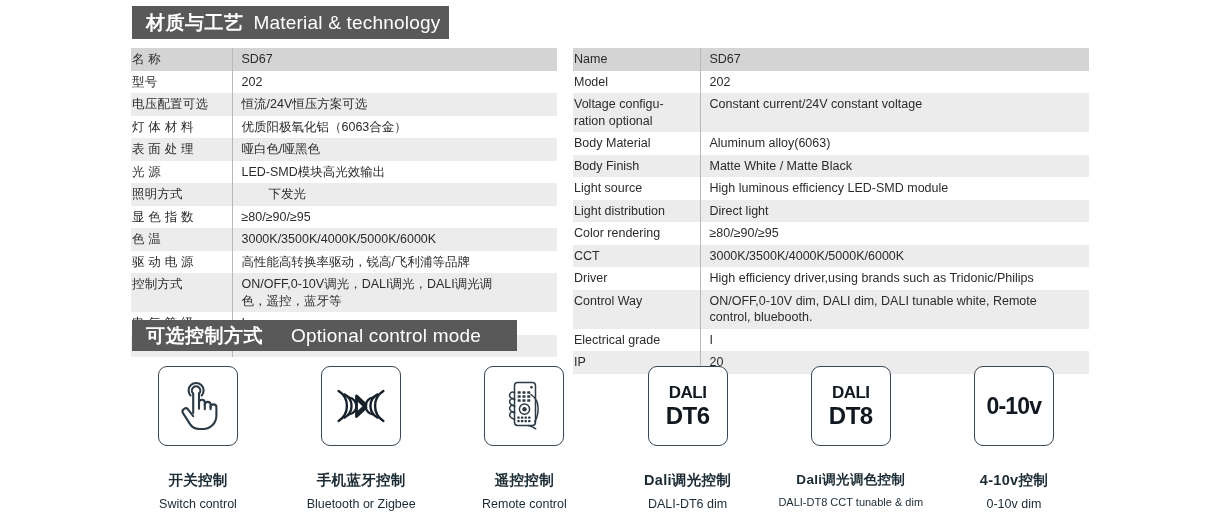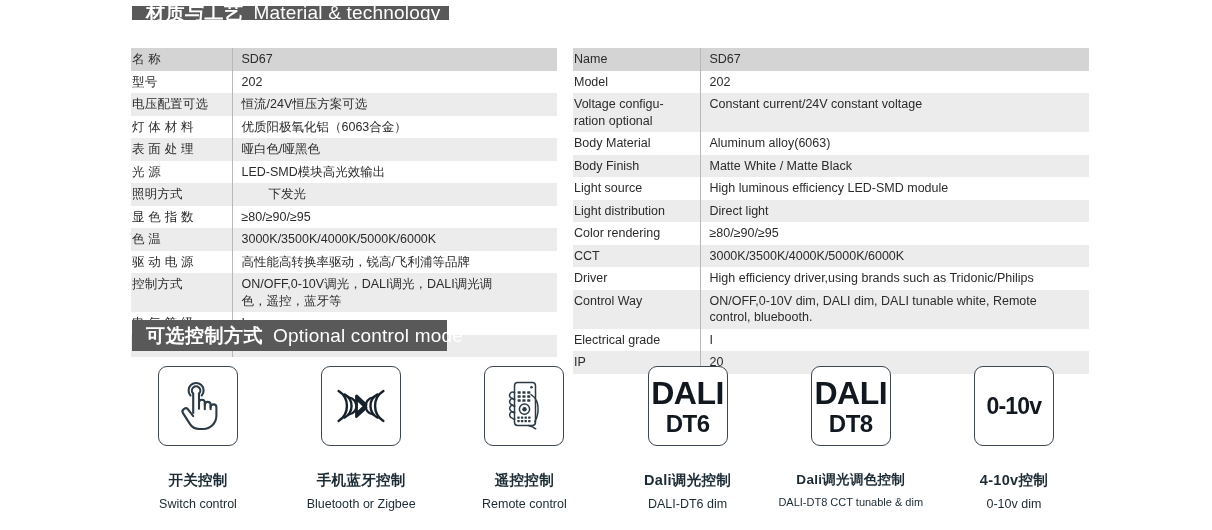--- a/index.html
+++ b/index.html
@@ -36,27 +36,28 @@
     font-size: 19px;
     font-weight: normal;
     margin-left: 10px;
     letter-spacing: 0.2px;
   }
 
   #bar-material {
     left: 132px;
     top: 6px;
     width: 317px;
-    height: 14px;
+    height: 33px;
   }
   #bar-optional {
     left: 132px;
     top: 320px;
-    width: 315px;
+    width: 385px;
     height: 31px;
+    gap: 18px;
   }
 
   
   .spec-table {
     position: absolute;
     border-collapse: collapse;
     table-layout: fixed;
     font-size: 12.5px;
     color: #2b2b2b;
   }
@@ -142,21 +143,21 @@
   .mode.small .mode-label-cn { font-size: 13.5px; }
   .mode.small .mode-label-en { font-size: 11px; }
 
   .dali-text {
     text-align: center;
     font-weight: bold;
     color: #111820;
     line-height: 1.0;
     font-family: "Liberation Sans", "DejaVu Sans", sans-serif;
   }
-  .dali-text .l1 { font-size: 32px; letter-spacing: -0.5px; display:block; }
+  .dali-text .l1 { font-size: 17px; letter-spacing: -0.5px; display:block; }
   .dali-text .l2 { font-size: 24px; letter-spacing: -0.5px; display:block; margin-top: 3px;}
   .volt-text {
     font-size: 23px;
     font-weight: bold;
     color: #111820;
     letter-spacing: -0.8px;
   }
 </style>
 </head>
 <body>

